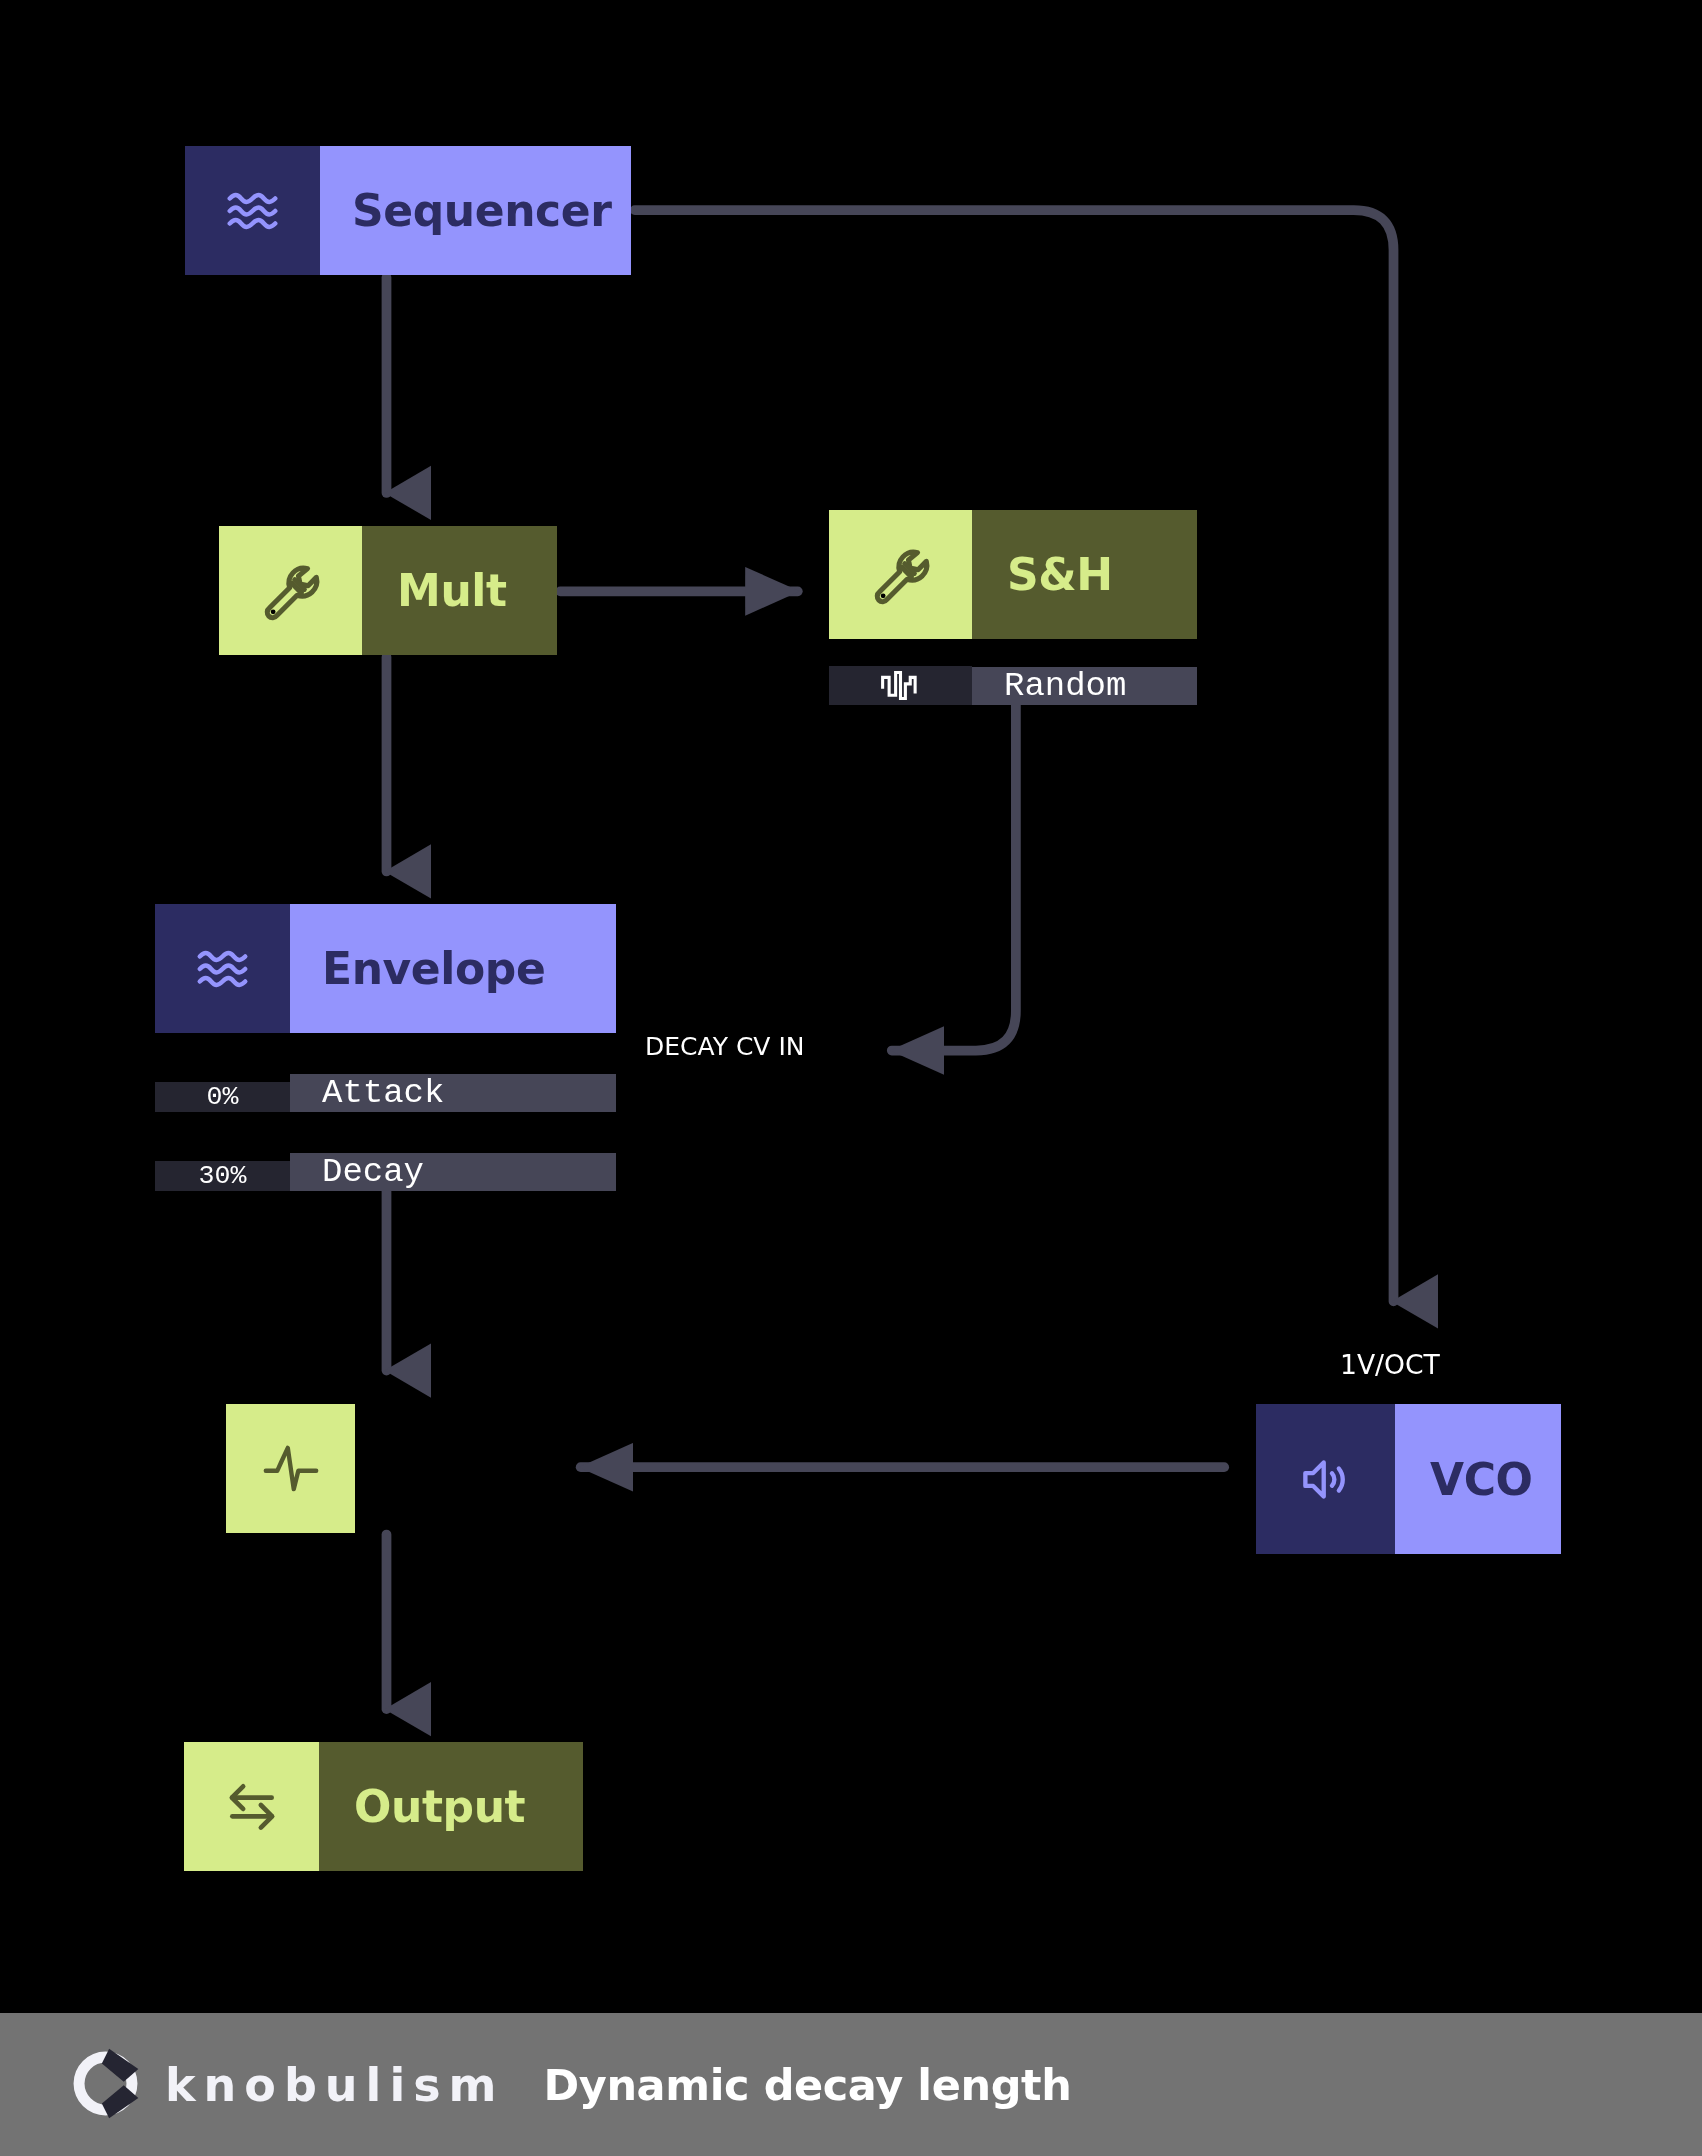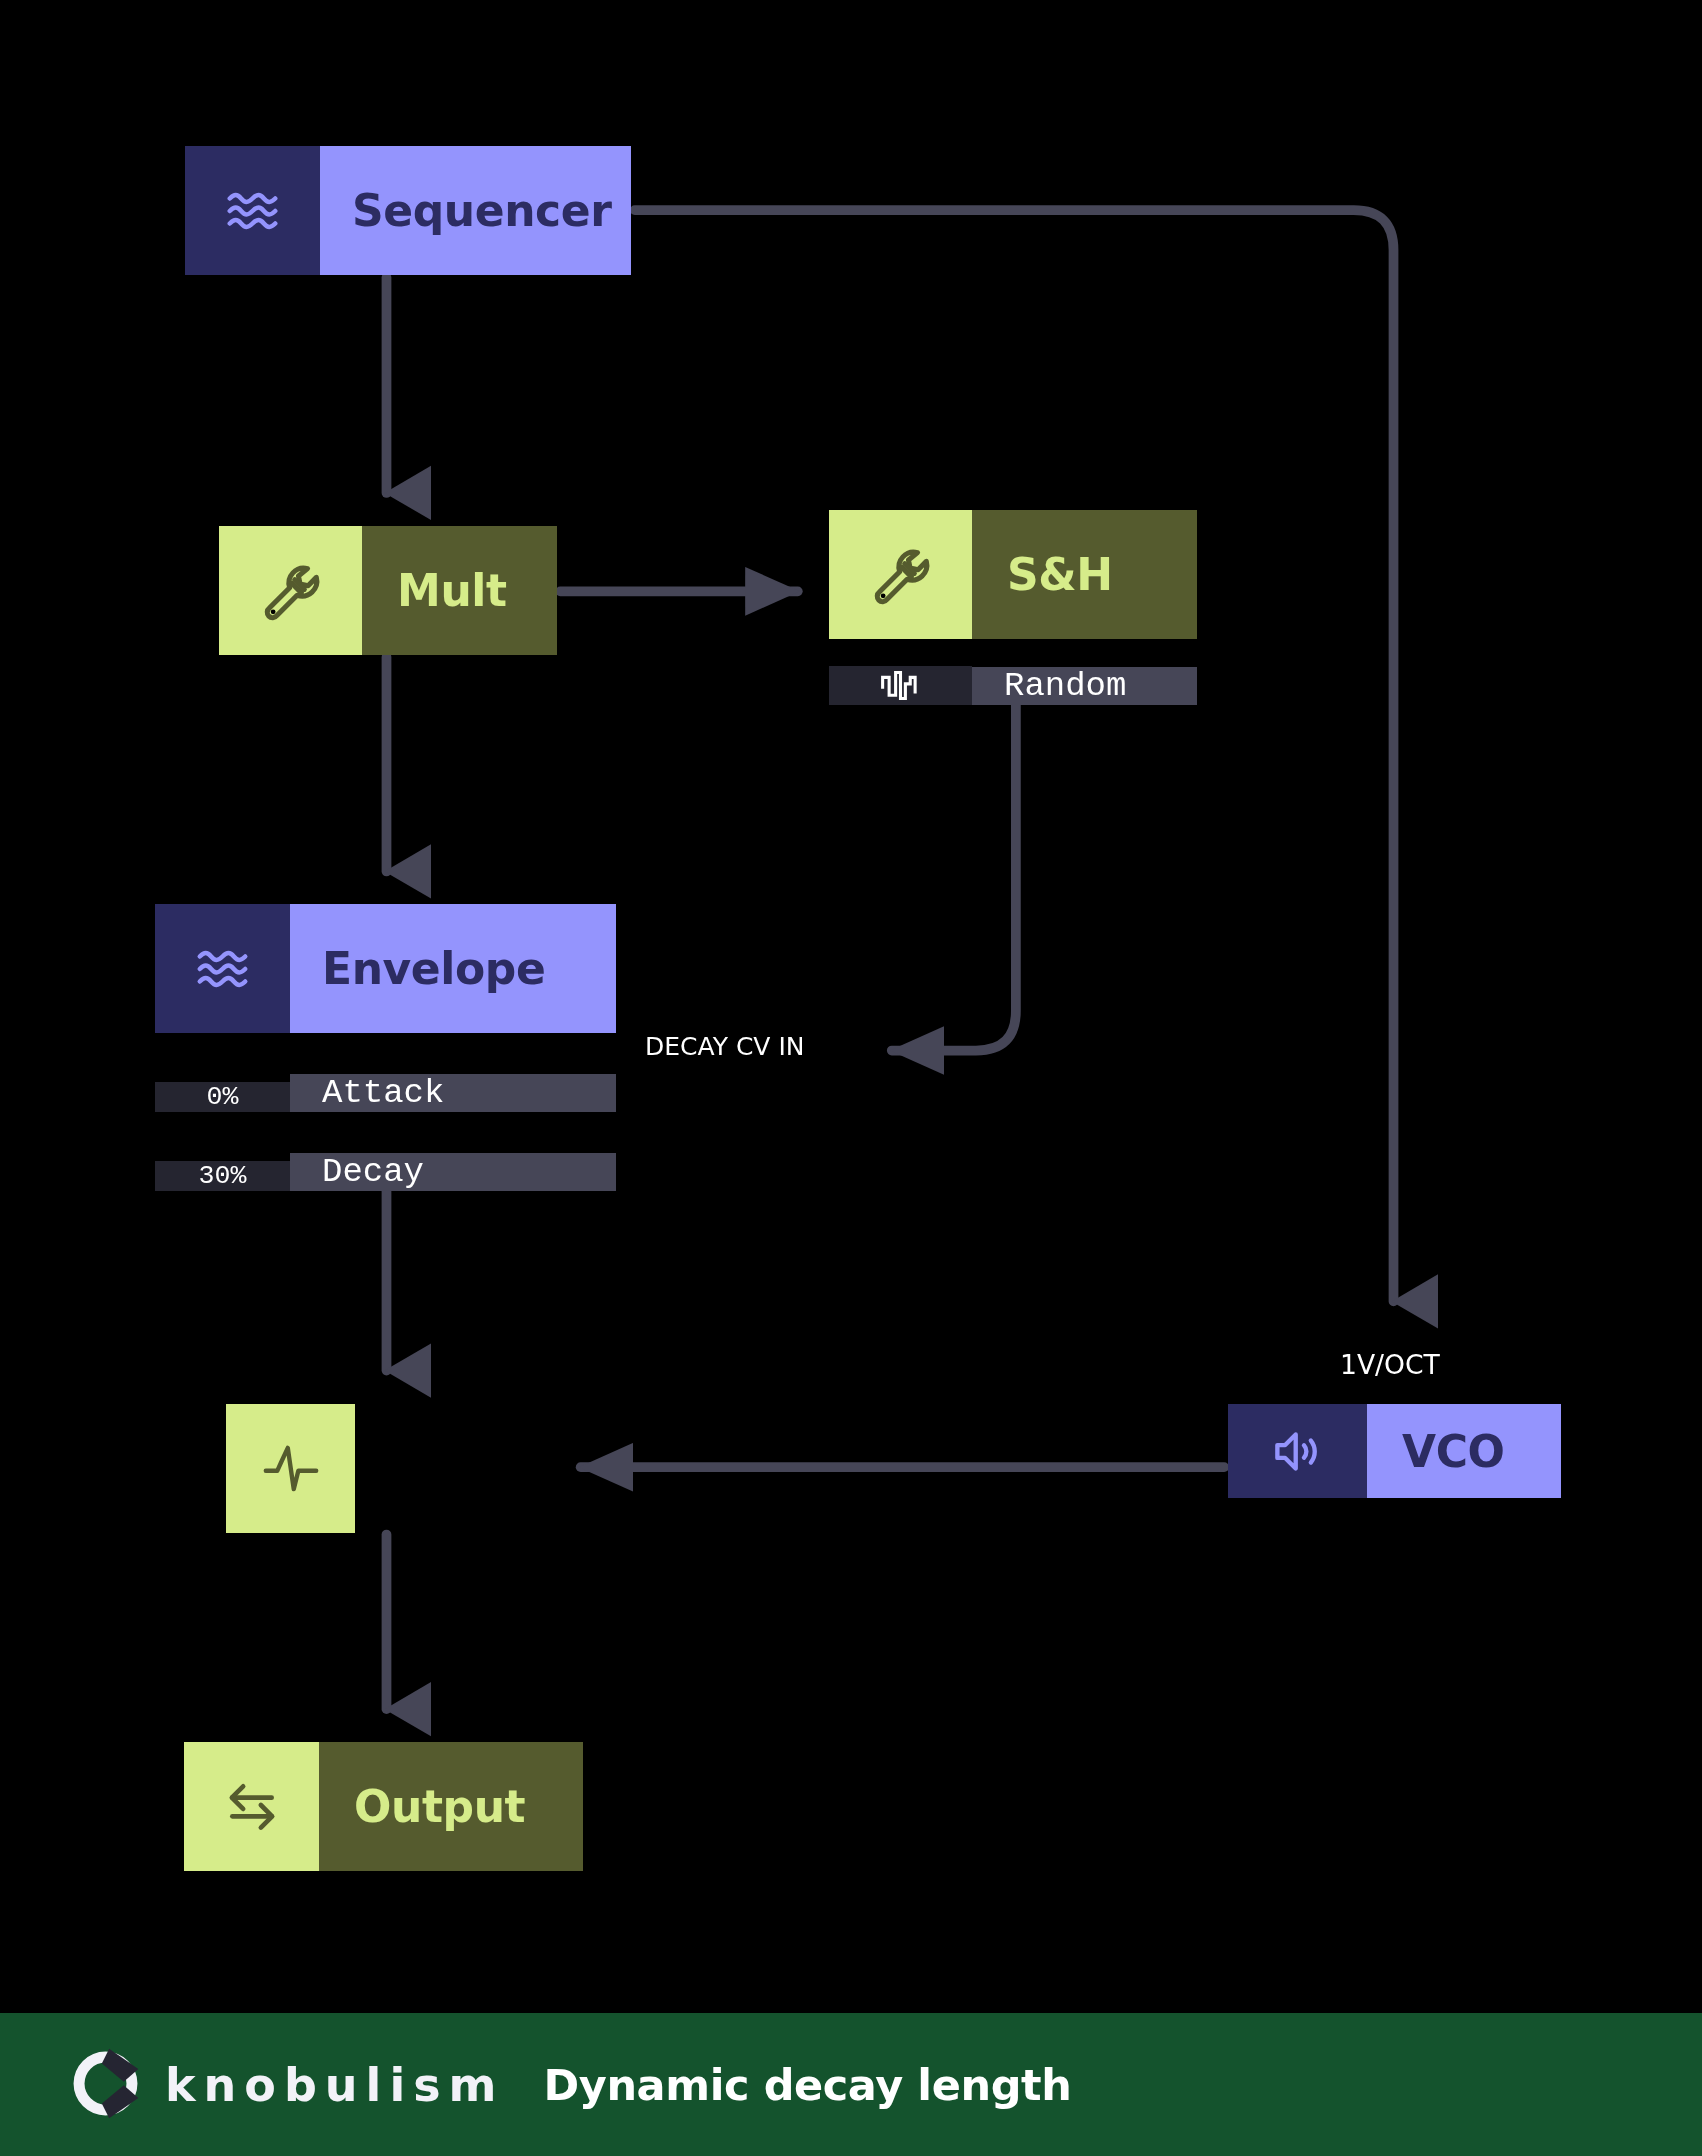--- a/index.html
+++ b/index.html
@@ -102,21 +102,21 @@
     white-space: nowrap;
   }
 
   
   #footer {
     position: absolute;
     left: 0;
     top: 2013px;
     width: 1702px;
     height: 144px;
-    background: #14532d;
+    background: #737373;
     display: flex;
     align-items: center;
     padding-left: 69px;
     box-sizing: border-box;
   }
   #brand-logo { flex: 0 0 auto; margin-right: 23px; }
   #brand-name {
     color: #F2F2F8;
     font-size: 46px;
     font-weight: bold;
@@ -252,21 +252,21 @@
     <div class="mod-head" style="height:129px;">
       <div class="mod-icon" style="width:129px;">
         <svg width="62" height="55" viewBox="0 0 26 24" stroke-width="1.9" stroke-linecap="round" stroke-linejoin="round">
           <path d="M2 13 L7 13 L8.6 9.5 L11.6 3 L14.2 21 L16.2 13 L24 13"></path>
         </svg>
       </div>
     </div>
   </div>
 
   <div class="module v-purple" style="left:1228px; top:1404px; width:333px;">
-    <div class="mod-head" style="height:94px;">
+    <div class="mod-head" style="height:150px;margin-left:28px;">
       <div class="mod-icon" style="width:139px;">
         <svg width="62" height="55" viewBox="0 0 24 24" stroke-width="1.9" stroke-linecap="round" stroke-linejoin="round">
           <path d="M3 9.2 L3 14.8 L6.4 14.8 L11 19.4 L11 4.6 L6.4 9.2 Z"></path>
           <path d="M14.6 9.3a4 4 0 0 1 0 5.4"></path>
           <path d="M17.6 7.2a7.6 7.6 0 0 1 0 9.6"></path>
         </svg>
       </div>
       <div class="mod-title" style="font-size:44px; padding-left:35px;">VCO</div>
     </div>
   </div>

